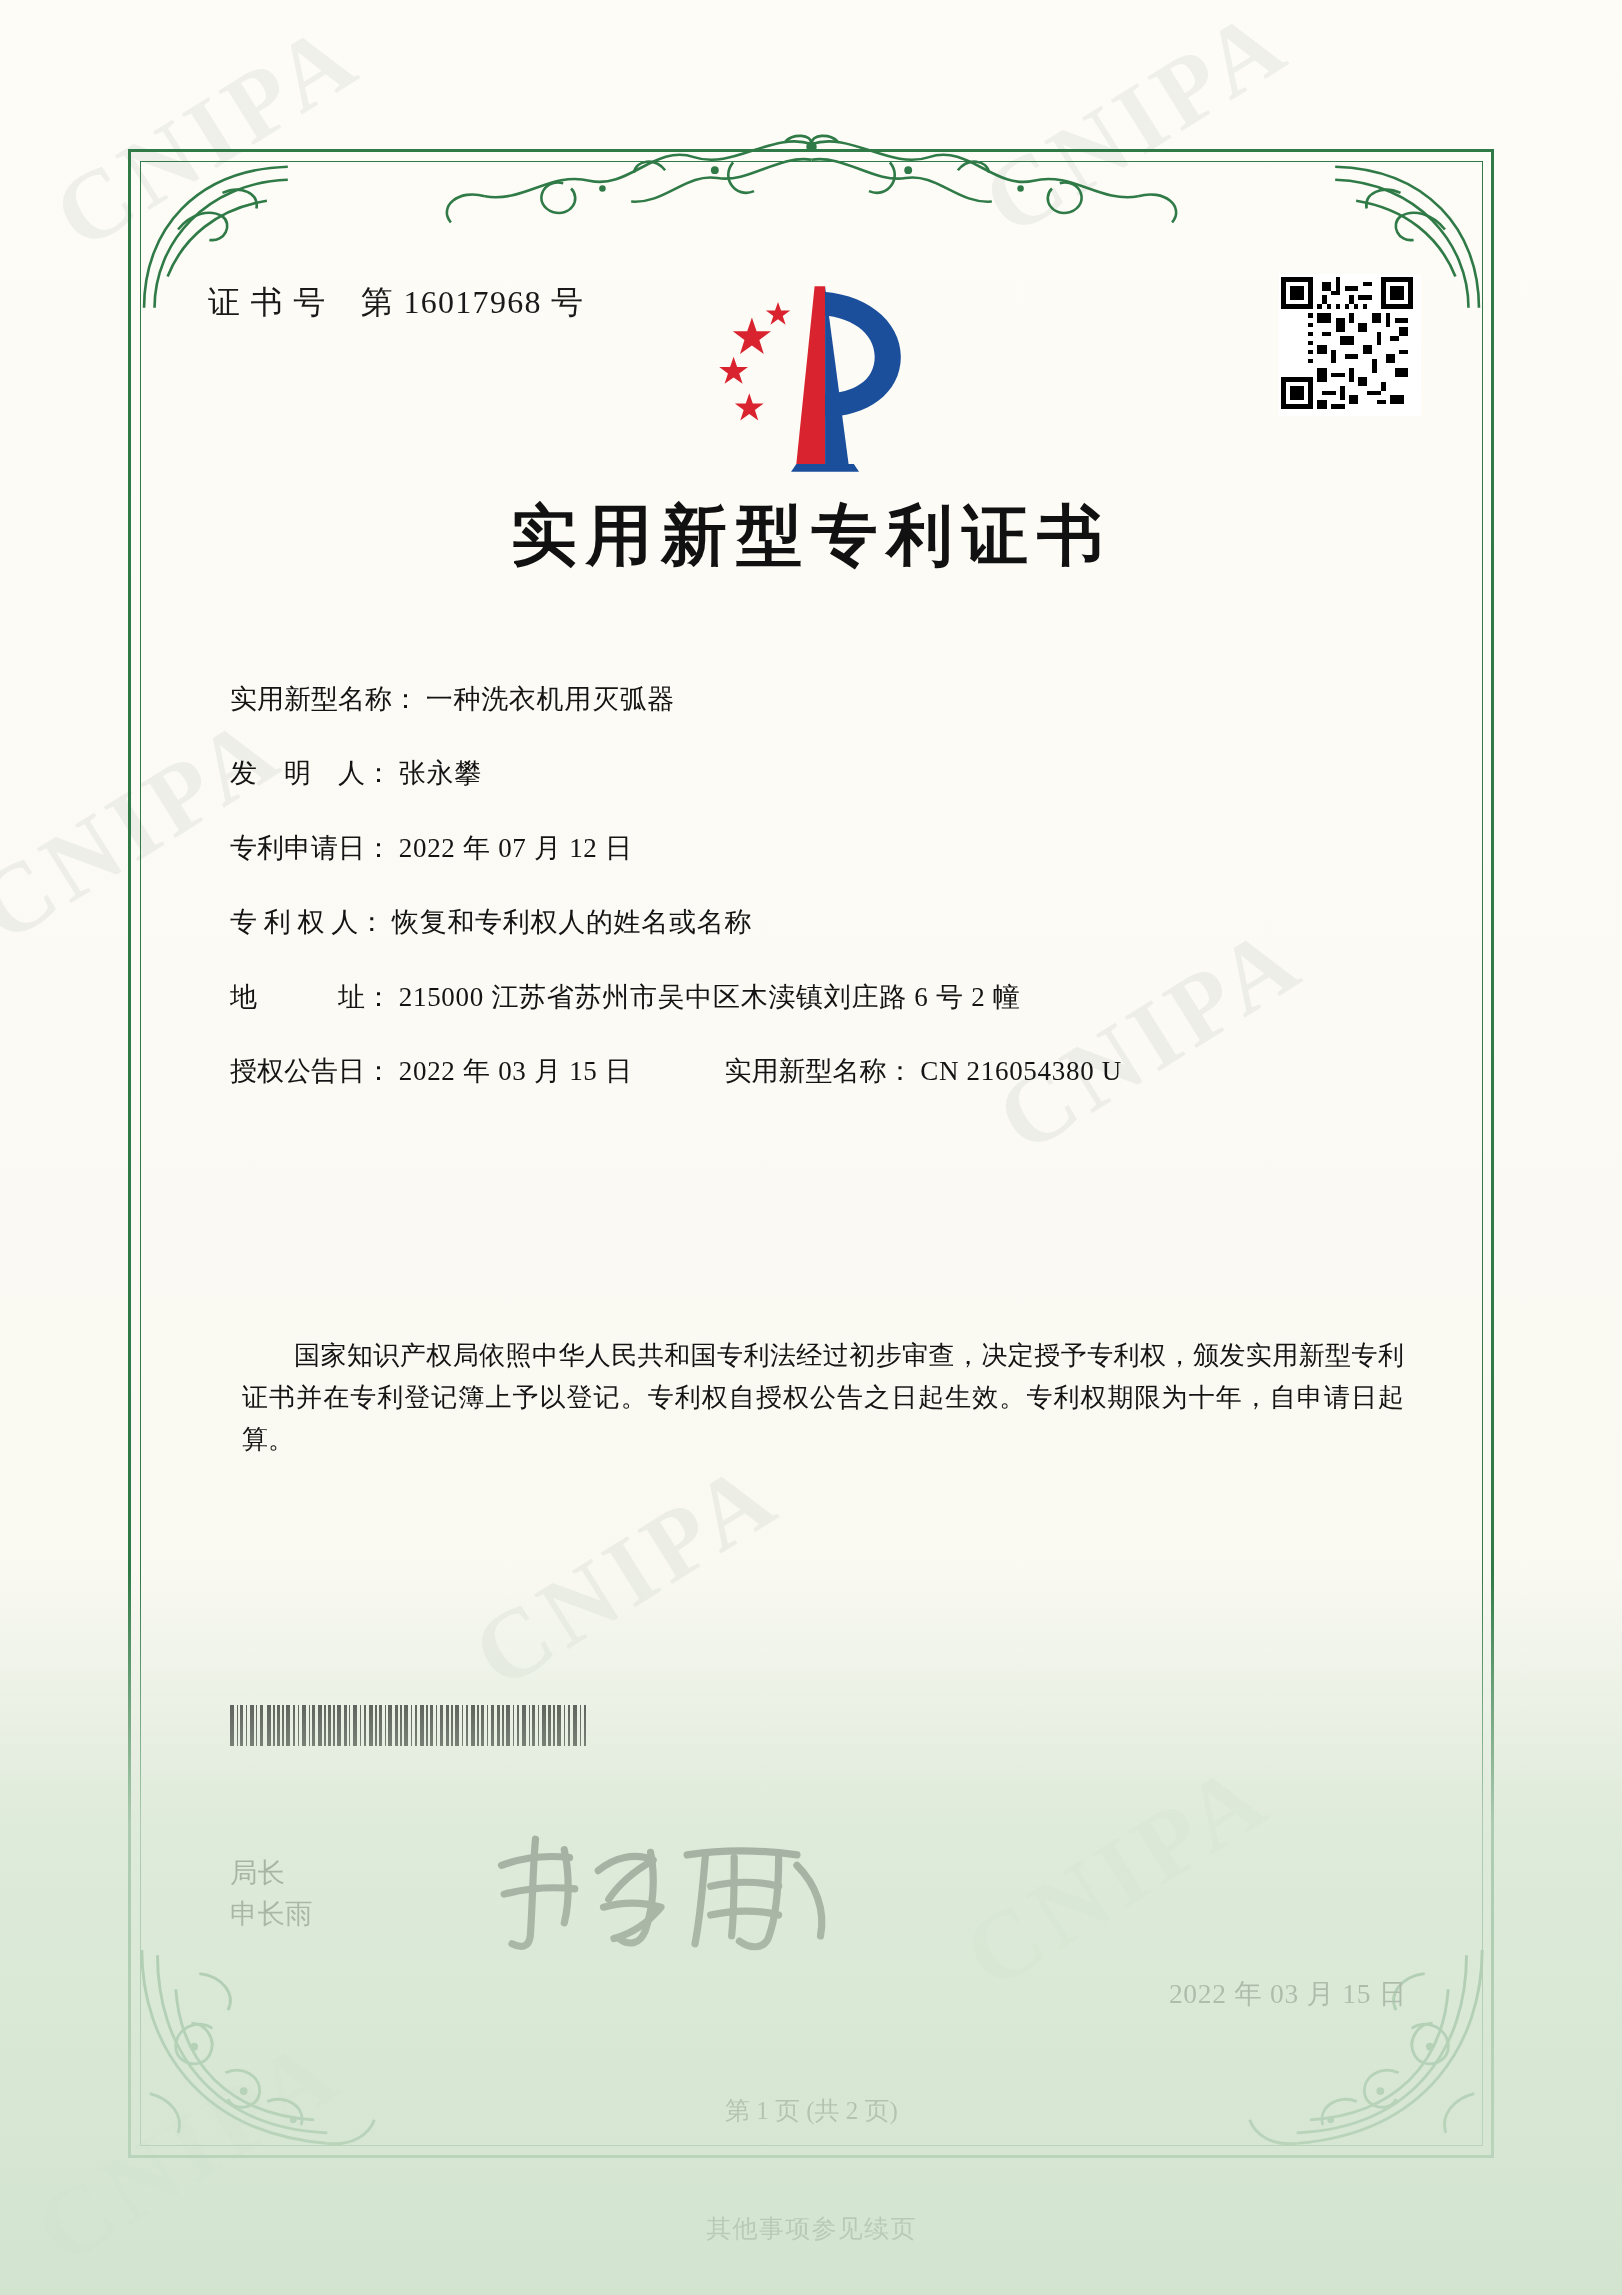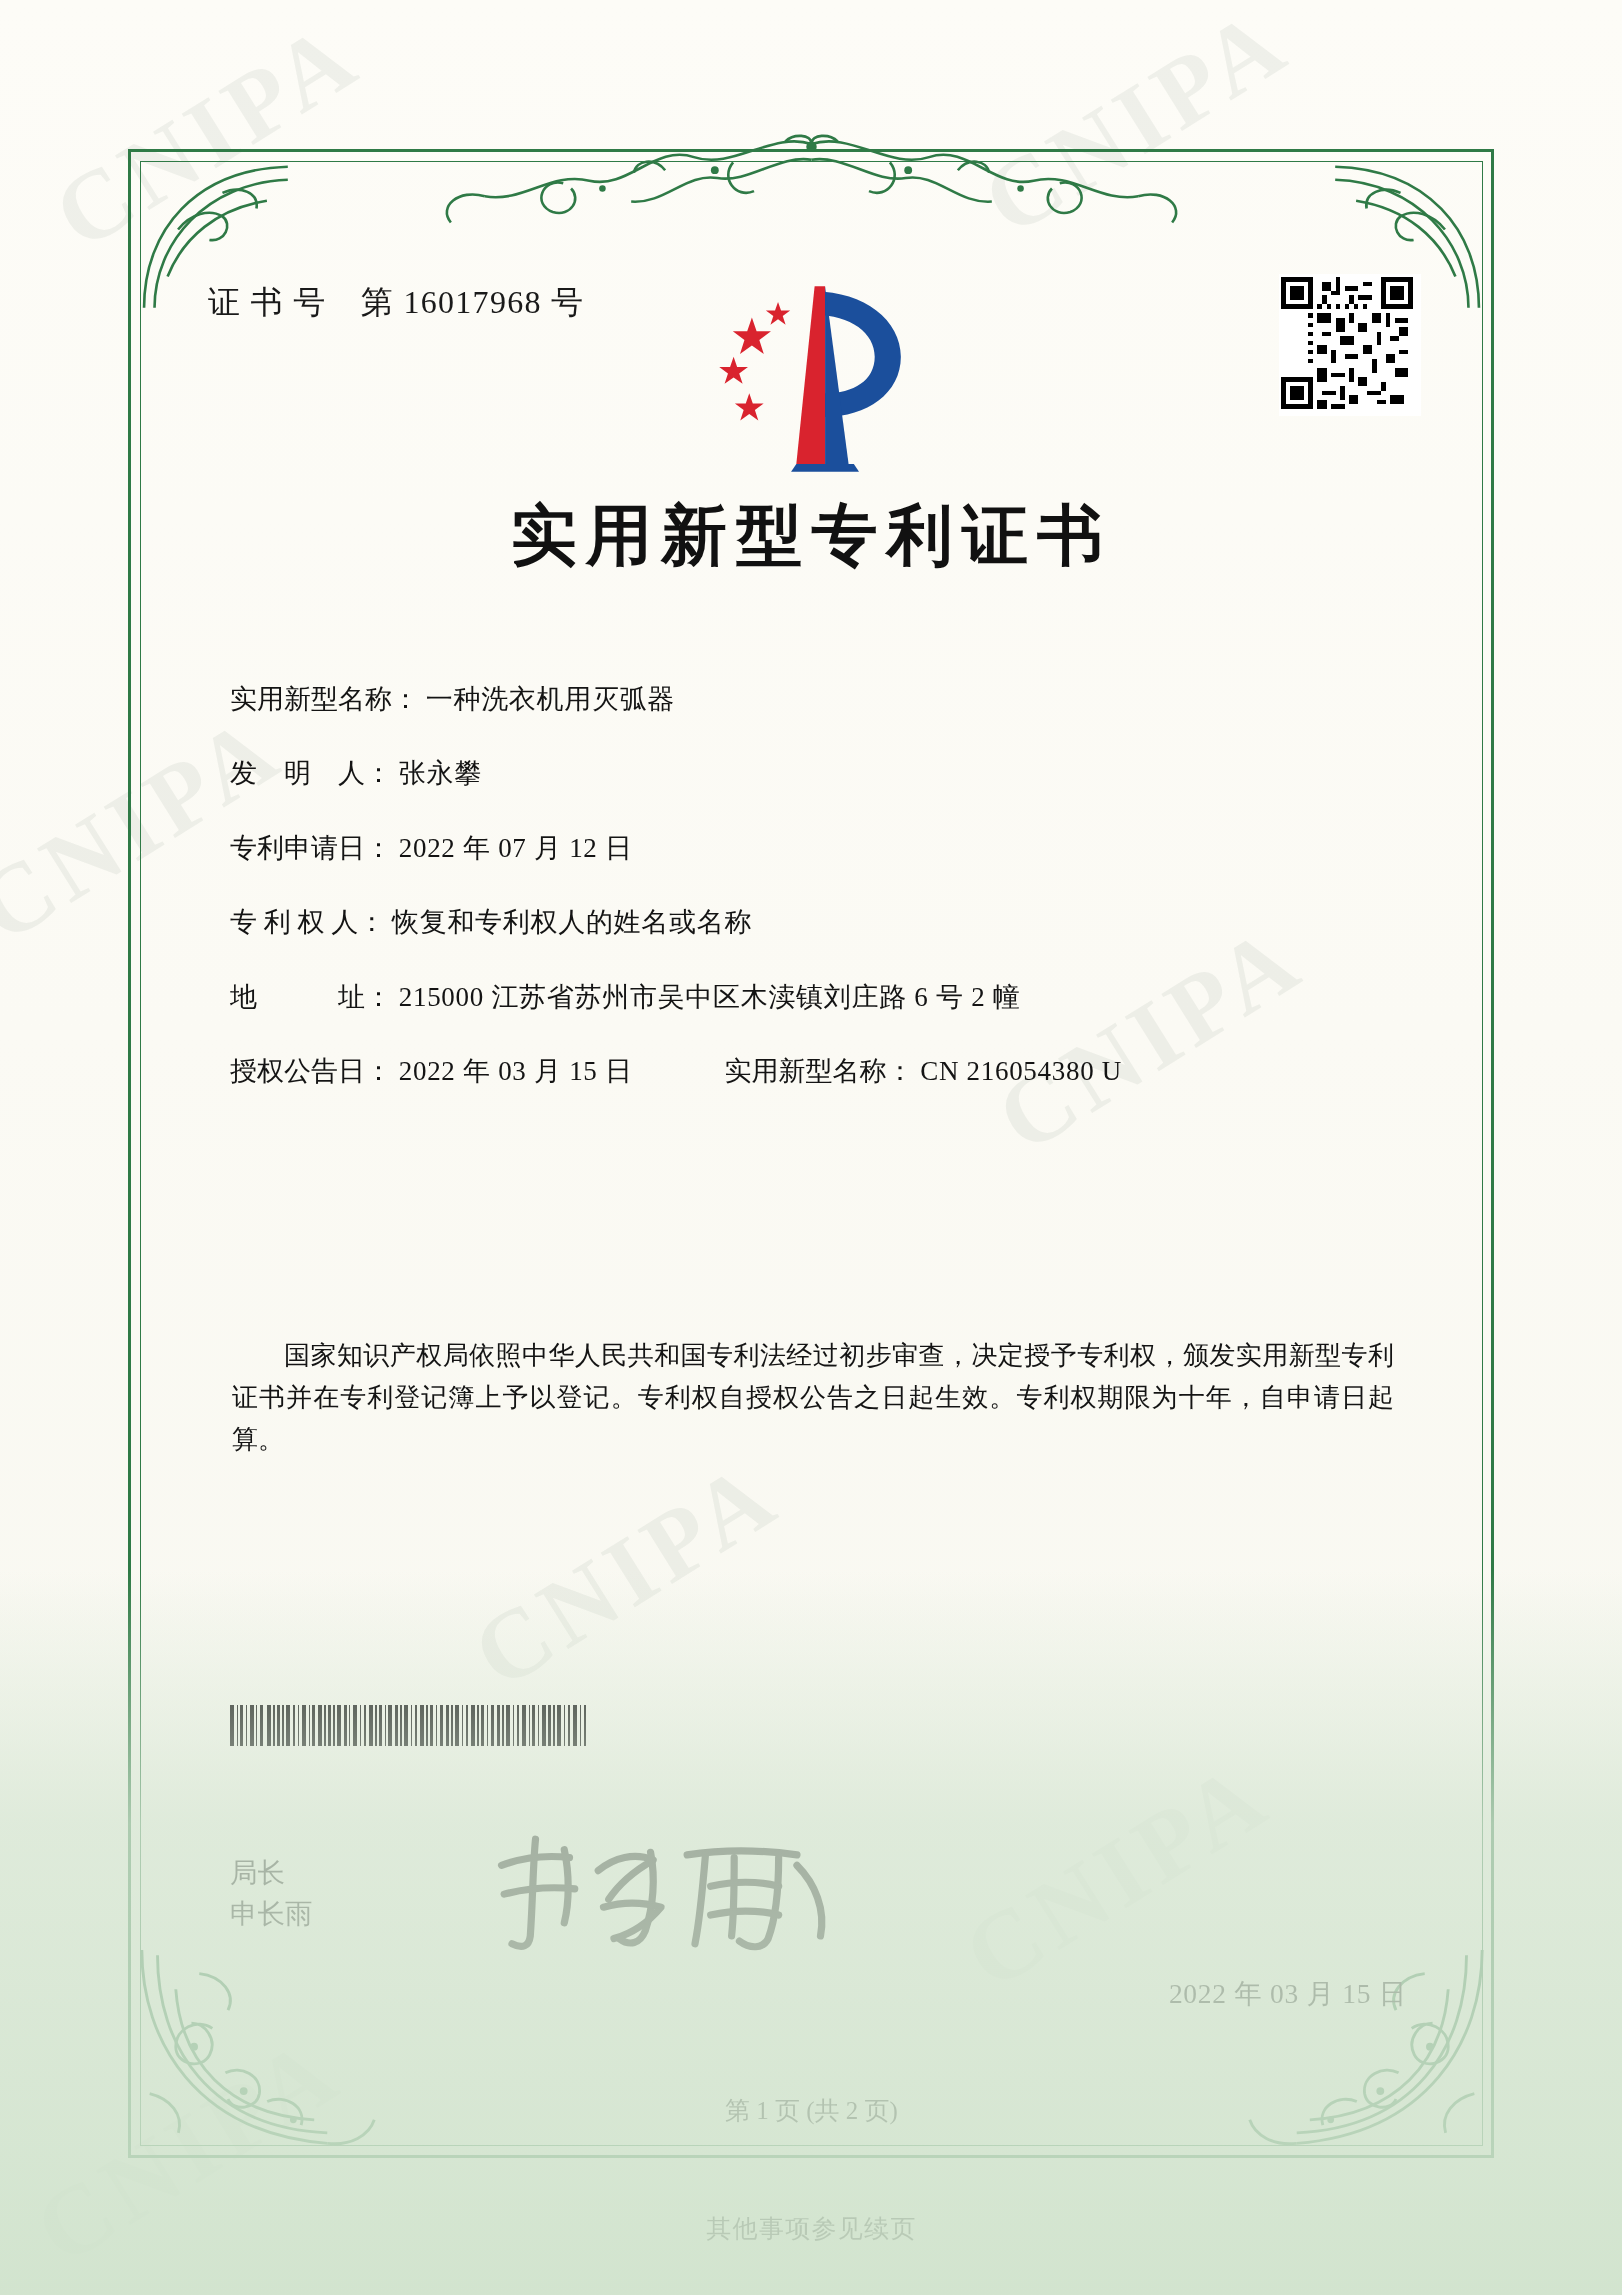--- a/index.html
+++ b/index.html
@@ -141,21 +141,21 @@
   .val { letter-spacing: 0.7px; text-align: center; }
   .val.mono-ish { letter-spacing: 1.3px; }
 
   .row.two-col .second {
     margin-left: 85px;
   }
 
   
   .paras {
     position: absolute;
-    left: 232px;
+    left: 242px;
     top: 1335px;
     width: 1162px;
     font-size: 26px;
     line-height: 1.62;
     color: #141414;
     text-align: justify;
   }
   .paras p {
     margin: 0 0 10.5px 0;
     text-indent: 52px;

